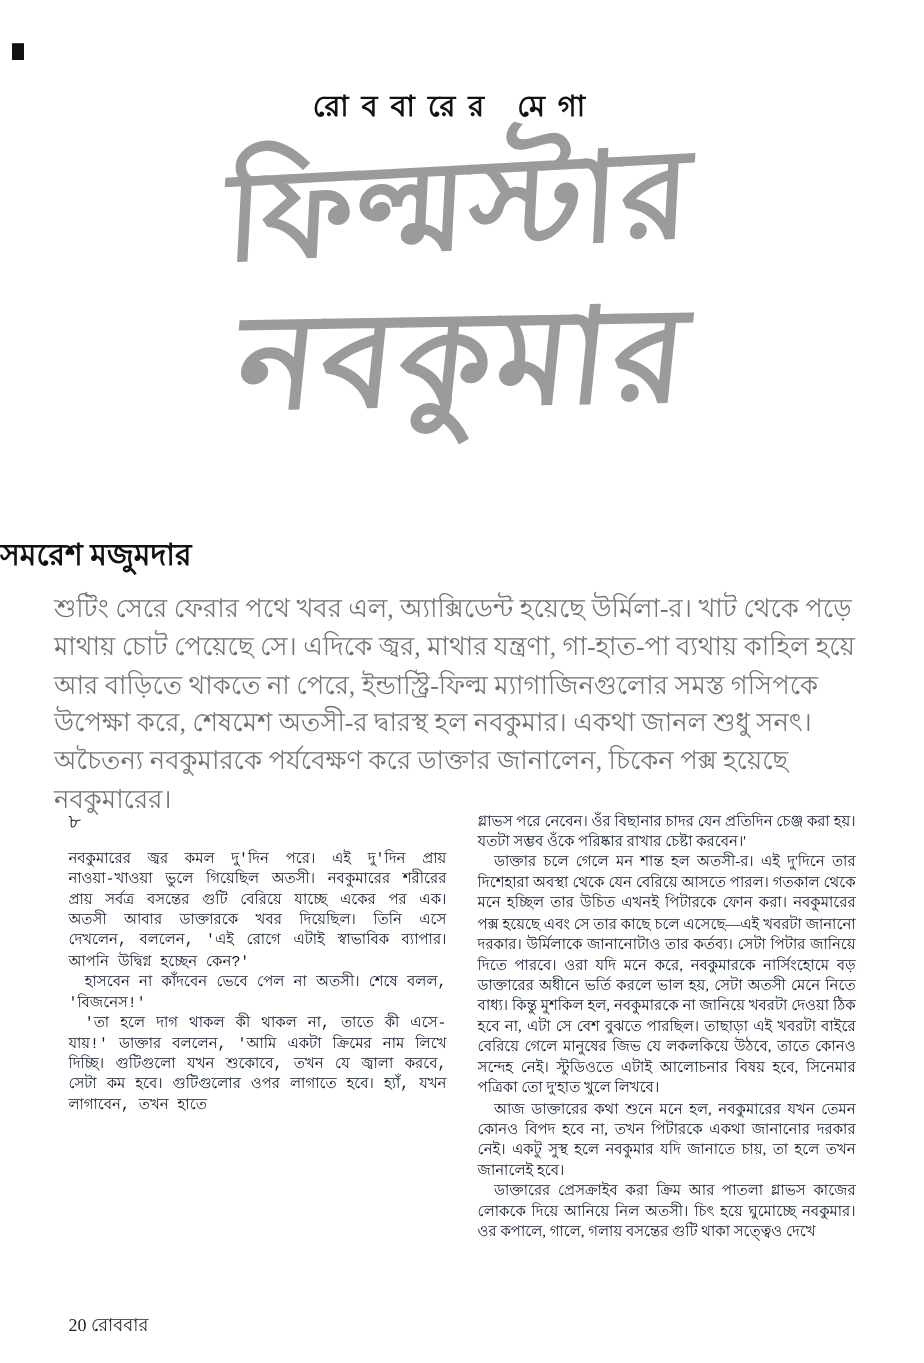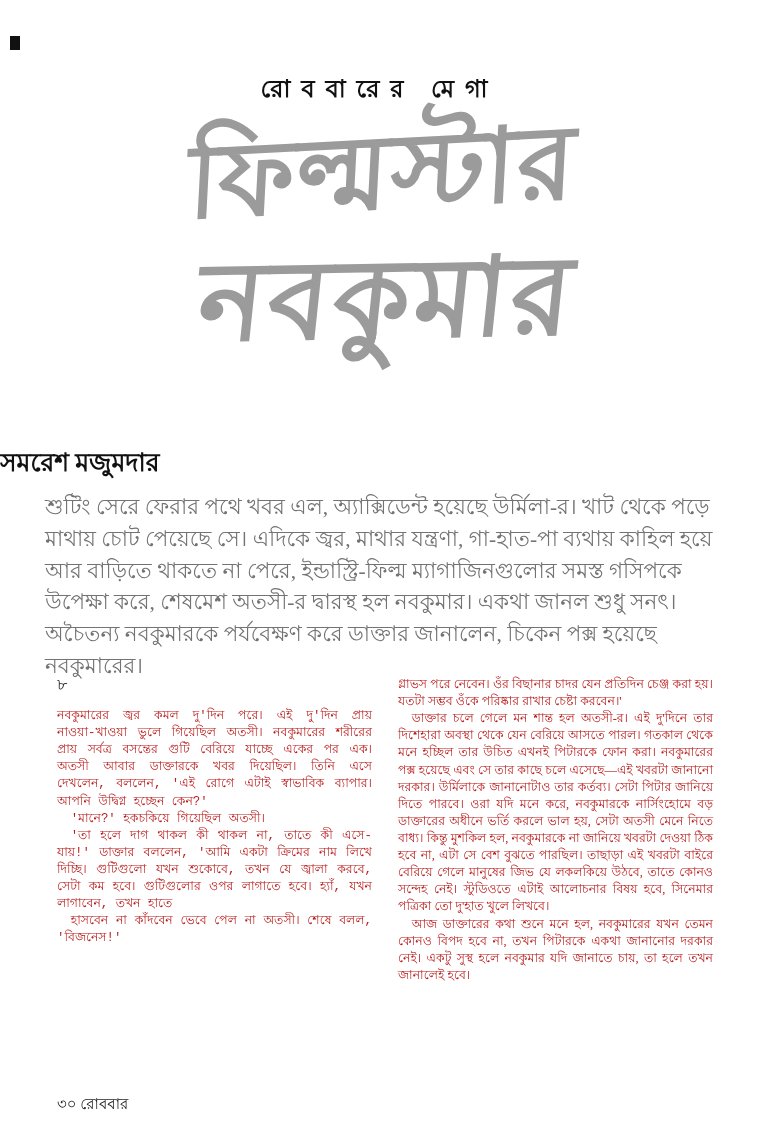--- a/index.html
+++ b/index.html
@@ -61,21 +61,21 @@
   }
   .columns{
     position:absolute;top:676px;left:57px;width:656px;height:390px;
     display:flex;gap:26px;
   }
   .col{
     width:315px;
     font-size:12.4px;
     line-height:1.38;
     text-align:justify;
-    color:#b91c1c;
+    color:#0f172a;
   }
   .col.left{padding-top:32px;font-family:Liberation Mono, monospace;}
   .col p{margin:0;}
   .col p + p{text-indent:1.1em;}
   .footer{
     position:absolute;left:57px;top:1092px;
     font-size:15px;color:#222;
   }
 </style>
 </head>
@@ -94,26 +94,26 @@
 
   <div class="author">সমরেশ মজুমদার</div>
 
   <div class="intro">শুটিং সেরে ফেরার পথে খবর এল, অ্যাক্সিডেন্ট হয়েছে উর্মিলা-র। খাট থেকে পড়ে মাথায় চোট পেয়েছে সে। এদিকে জ্বর, মাথার যন্ত্রণা, গা-হাত-পা ব্যথায় কাহিল হয়ে আর বাড়িতে থাকতে না পেরে, ইন্ডাস্ট্রি-ফিল্ম ম্যাগাজিনগুলোর সমস্ত গসিপকে উপেক্ষা করে, শেষমেশ অতসী-র দ্বারস্থ হল নবকুমার। একথা জানল শুধু সনৎ। অচৈতন্য নবকুমারকে পর্যবেক্ষণ করে ডাক্তার জানালেন, চিকেন পক্স হয়েছে নবকুমারের।</div>
 
   <div class="section-number">৮</div>
 
   <div class="columns">
     <div class="col left">
       <p>নবকুমারের জ্বর কমল দু'দিন পরে। এই দু'দিন প্রায় নাওয়া-খাওয়া ভুলে গিয়েছিল অতসী। নবকুমারের শরীরের প্রায় সর্বত্র বসন্তের গুটি বেরিয়ে যাচ্ছে একের পর এক। অতসী আবার ডাক্তারকে খবর দিয়েছিল। তিনি এসে দেখলেন, বললেন, 'এই রোগে এটাই স্বাভাবিক ব্যাপার। আপনি উদ্বিগ্ন হচ্ছেন কেন?'</p>
-      <p>'মানে?' হকচকিয়ে গিয়েছিল অতসী।</p>
+      <p>হাসবেন না কাঁদবেন ভেবে পেল না অতসী। শেষে বলল, 'বিজনেস!'</p>
       <p>'তা হলে দাগ থাকল কী থাকল না, তাতে কী এসে-যায়!' ডাক্তার বললেন, 'আমি একটা ক্রিমের নাম লিখে দিচ্ছি। গুটিগুলো যখন শুকোবে, তখন যে জ্বালা করবে, সেটা কম হবে। গুটিগুলোর ওপর লাগাতে হবে। হ্যাঁ, যখন লাগাবেন, তখন হাতে</p>
-      <p>হাসবেন না কাঁদবেন ভেবে পেল না অতসী। শেষে বলল, 'বিজনেস!'</p>
     </div>
     <div class="col right">
       <p>গ্লাভস পরে নেবেন। ওঁর বিছানার চাদর যেন প্রতিদিন চেঞ্জ করা হয়। যতটা সম্ভব ওঁকে পরিষ্কার রাখার চেষ্টা করবেন।'</p>
       <p>ডাক্তার চলে গেলে মন শান্ত হল অতসী-র। এই দু'দিনে তার দিশেহারা অবস্থা থেকে যেন বেরিয়ে আসতে পারল। গতকাল থেকে মনে হচ্ছিল তার উচিত এখনই পিটারকে ফোন করা। নবকুমারের পক্স হয়েছে এবং সে তার কাছে চলে এসেছে—এই খবরটা জানানো দরকার। উর্মিলাকে জানানোটাও তার কর্তব্য। সেটা পিটার জানিয়ে দিতে পারবে। ওরা যদি মনে করে, নবকুমারকে নার্সিংহোমে বড় ডাক্তারের অধীনে ভর্তি করলে ভাল হয়, সেটা অতসী মেনে নিতে বাধ্য। কিন্তু মুশকিল হল, নবকুমারকে না জানিয়ে খবরটা দেওয়া ঠিক হবে না, এটা সে বেশ বুঝতে পারছিল। তাছাড়া এই খবরটা বাইরে বেরিয়ে গেলে মানুষের জিভ যে লকলকিয়ে উঠবে, তাতে কোনও সন্দেহ নেই। স্টুডিওতে এটাই আলোচনার বিষয় হবে, সিনেমার পত্রিকা তো দু'হাত খুলে লিখবে।</p>
       <p>আজ ডাক্তারের কথা শুনে মনে হল, নবকুমারের যখন তেমন কোনও বিপদ হবে না, তখন পিটারকে একথা জানানোর দরকার নেই। একটু সুস্থ হলে নবকুমার যদি জানাতে চায়, তা হলে তখন জানালেই হবে।</p>
+      <p>ডাক্তারের প্রেসক্রাইব করা ক্রিম আর পাতলা গ্লাভস কাজের লোককে দিয়ে আনিয়ে নিল অতসী। চিৎ হয়ে ঘুমোচ্ছে নবকুমার। ওর কপালে, গালে, গলায় বসন্তের গুটি থাকা সত্ত্বেও দেখে</p>
     </div>
   </div>
 
-  <div class="footer">৩০ রোববার</div>
+  <div class="footer">20 রোববার</div>
 
 </div>
 
 </body></html>

